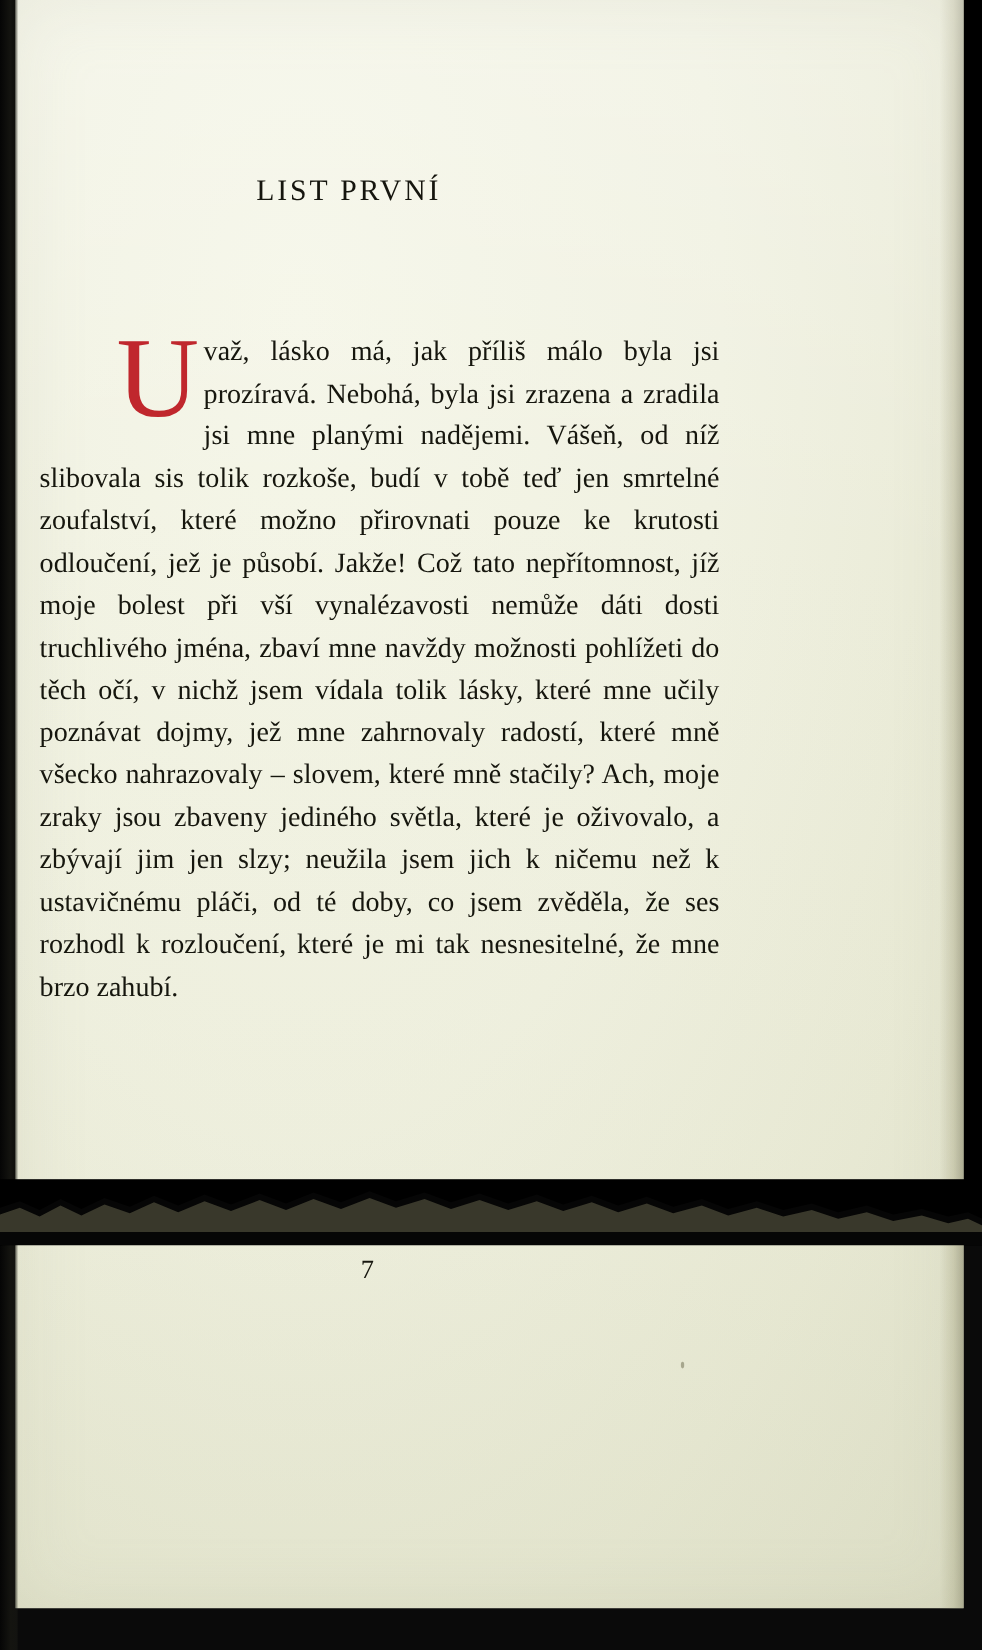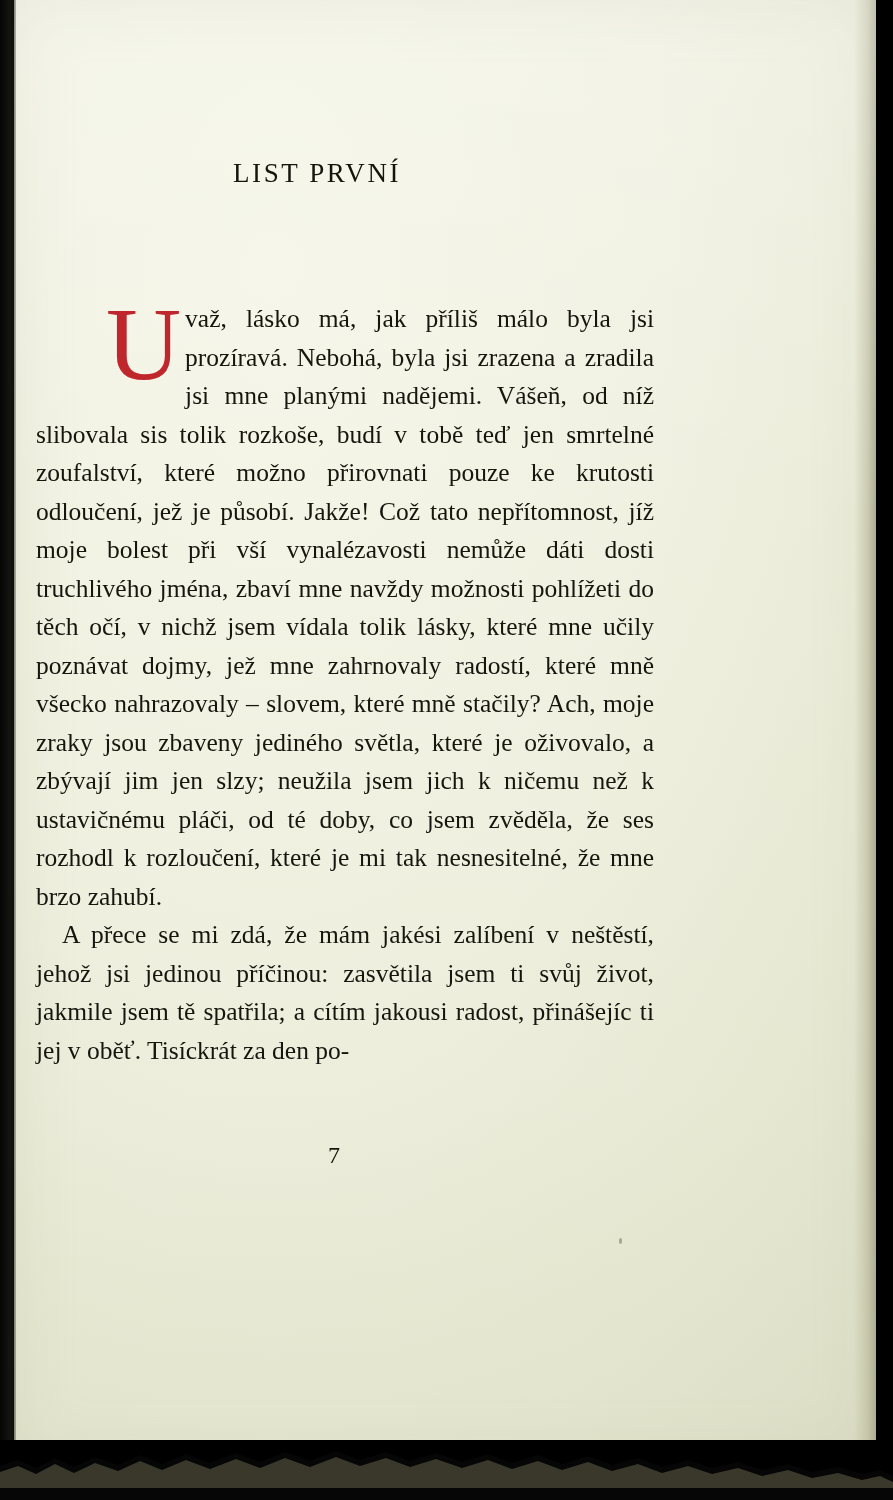--- a/index.html
+++ b/index.html
@@ -9,21 +9,21 @@
   body {
     width: 893px;
     height: 1500px;
     background: #0a0a0a;
     font-family: "Liberation Serif", serif;
     overflow: hidden;
   }
   #page {
     position: relative;
     width: 893px;
-    height: 1500px;
+    height: 1132px;
     background: #000;
   }
   
   .sheet {
     position: absolute;
     left: 14px;
     top: 0px;
     width: 862px;
     height: 1462px;
     background:
@@ -140,21 +140,20 @@
 
   <div class="sheet">
     <div class="edge-right"></div>
 
     <div class="content">
 
       <div class="chapter-title">LIST PRVNÍ</div>
 
       <div class="textblock">
         <p class="para"><span class="dropcap">U</span><span>važ, lásko má, jak příliš málo byla jsi prozíravá. Nebohá, byla jsi zrazena a zradila jsi mne planými nadějemi. Vášeň, od níž slibovala sis tolik rozkoše, budí v tobě teď jen smrtelné zoufalství, které možno přirovnati pouze ke krutosti odloučení, jež je působí. Jakže! Což tato nepřítomnost, jíž moje bolest při vší vynalézavosti nemůže dáti dosti truchlivého jména, zbaví mne navždy možnosti pohlížeti do těch očí, v nichž jsem vídala tolik lásky, které mne učily poznávat dojmy, jež mne zahrnovaly radostí, které mně všecko nahrazovaly – slovem, které mně stačily? Ach, moje zraky jsou zbaveny jediného světla, které je oživovalo, a zbývají jim jen slzy; neužila jsem jich k ničemu než k ustavičnému pláči, od té doby, co jsem zvěděla, že ses rozhodl k rozloučení, které je mi tak nesnesitelné, že mne brzo zahubí.</span></p>
-        <p class="para">A přece se mi zdá, že mám jakési zalíbení v neštěstí, jehož jsi jedinou příčinou: zasvětila jsem ti svůj život, jakmile jsem tě spatřila; a cítím jakousi radost, přinášejíc ti jej v oběť. Tisíckrát za den po-</p>
       </div>
 
       <div class="folio">7</div>
 
       <div class="speck"></div>
     </div>
   </div>
 
   <div class="edge-left"></div>
 

